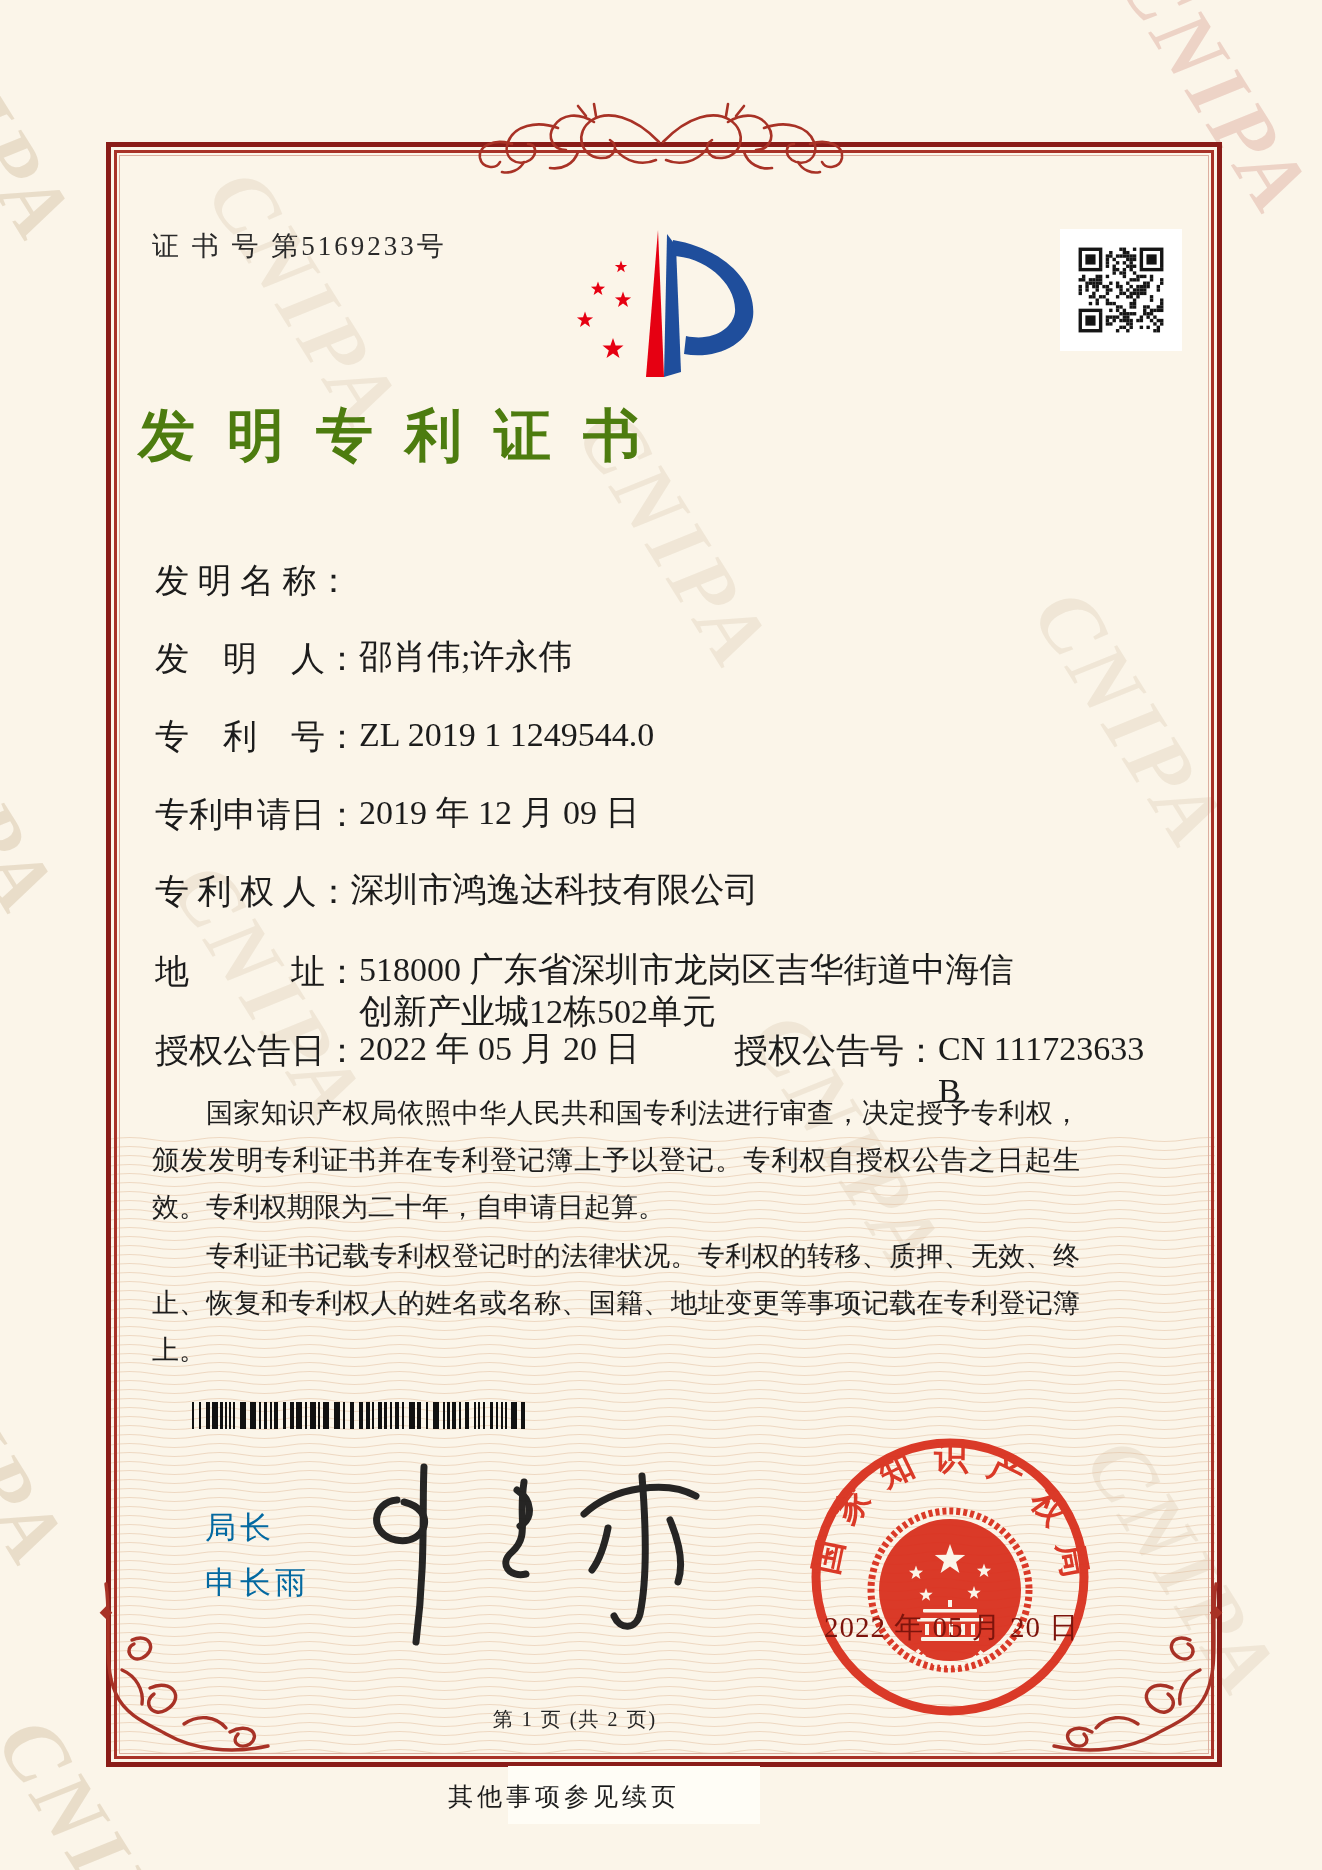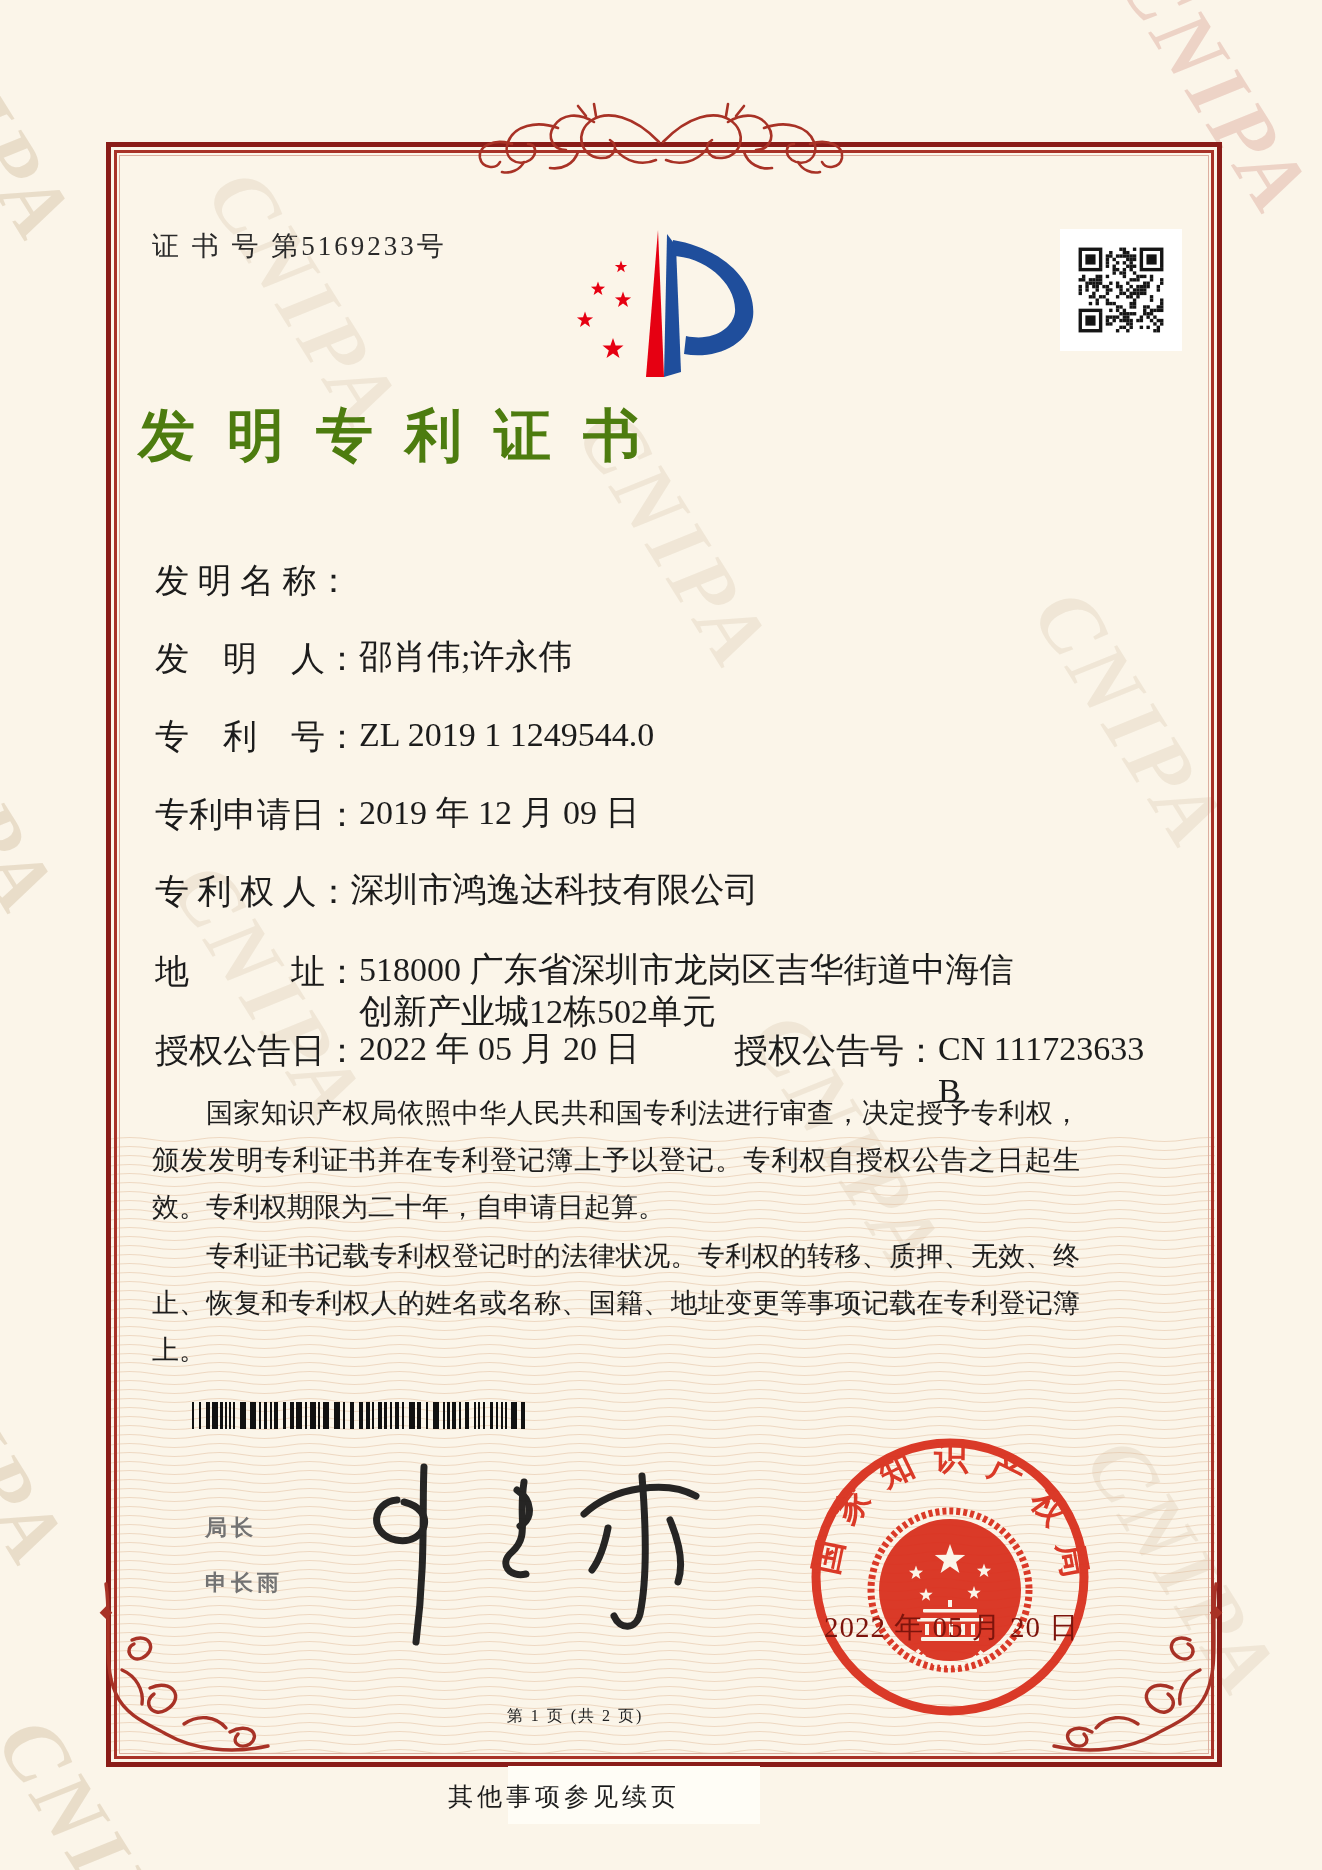--- a/index.html
+++ b/index.html
@@ -55,34 +55,34 @@
   .body-text{
     position:absolute;left:150px;top:1088px;width:932px;z-index:4;
     font-size:27px;line-height:47px;color:#1d1d1d;text-align:justify;
   }
   .body-text p{margin:2px;text-indent:2em;}
   
   .barcode{position:absolute;left:190px;top:1402px;z-index:4;}
   
   .signer{
     position:absolute;left:205px;top:1500px;z-index:4;
-    font-family:"Liberation Sans",sans-serif;font-size:22px;font-weight:700;
-    color:#737373;line-height:55px;letter-spacing:4px;
+    font-family:"Liberation Sans",sans-serif;font-size:31px;font-weight:400;
+    color:#0369a1;line-height:55px;letter-spacing:4px;
   }
   .signature{position:absolute;left:352px;top:1452px;z-index:4;}
   
   .seal{position:absolute;left:805px;top:1432px;z-index:3;opacity:.95;}
   .seal-date{
     position:absolute;left:824px;top:1608px;width:236px;z-index:5;
     font-size:29px;color:#7d140c;letter-spacing:1px;white-space:nowrap;
   }
   
   .page-info{
     position:absolute;left:400px;top:1706px;width:350px;z-index:4;
-    text-align:center;font-size:16px;color:#222;letter-spacing:2px;
+    text-align:center;font-size:20px;color:#222;letter-spacing:2px;
   }
   .footer-band{
     position:absolute;left:508px;top:1766px;width:252px;height:58px;z-index:3;
     background:#fffdf6;
   }
   .footer-note{
     position:absolute;left:448px;top:1780px;width:372px;z-index:4;
     text-align:left;font-size:25px;color:#1d1d1d;letter-spacing:4px;
   }
 </style>

